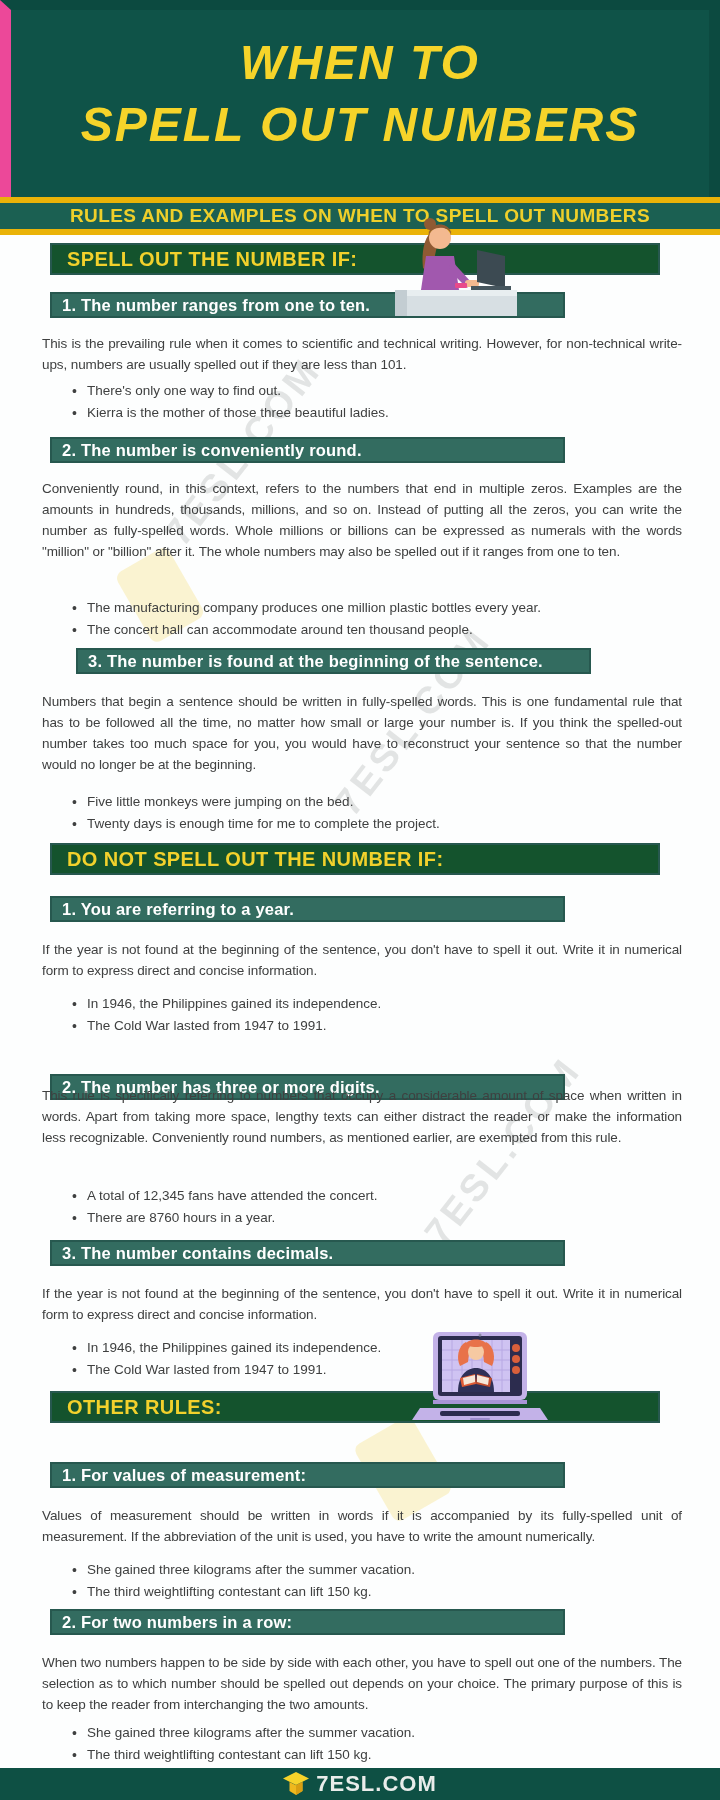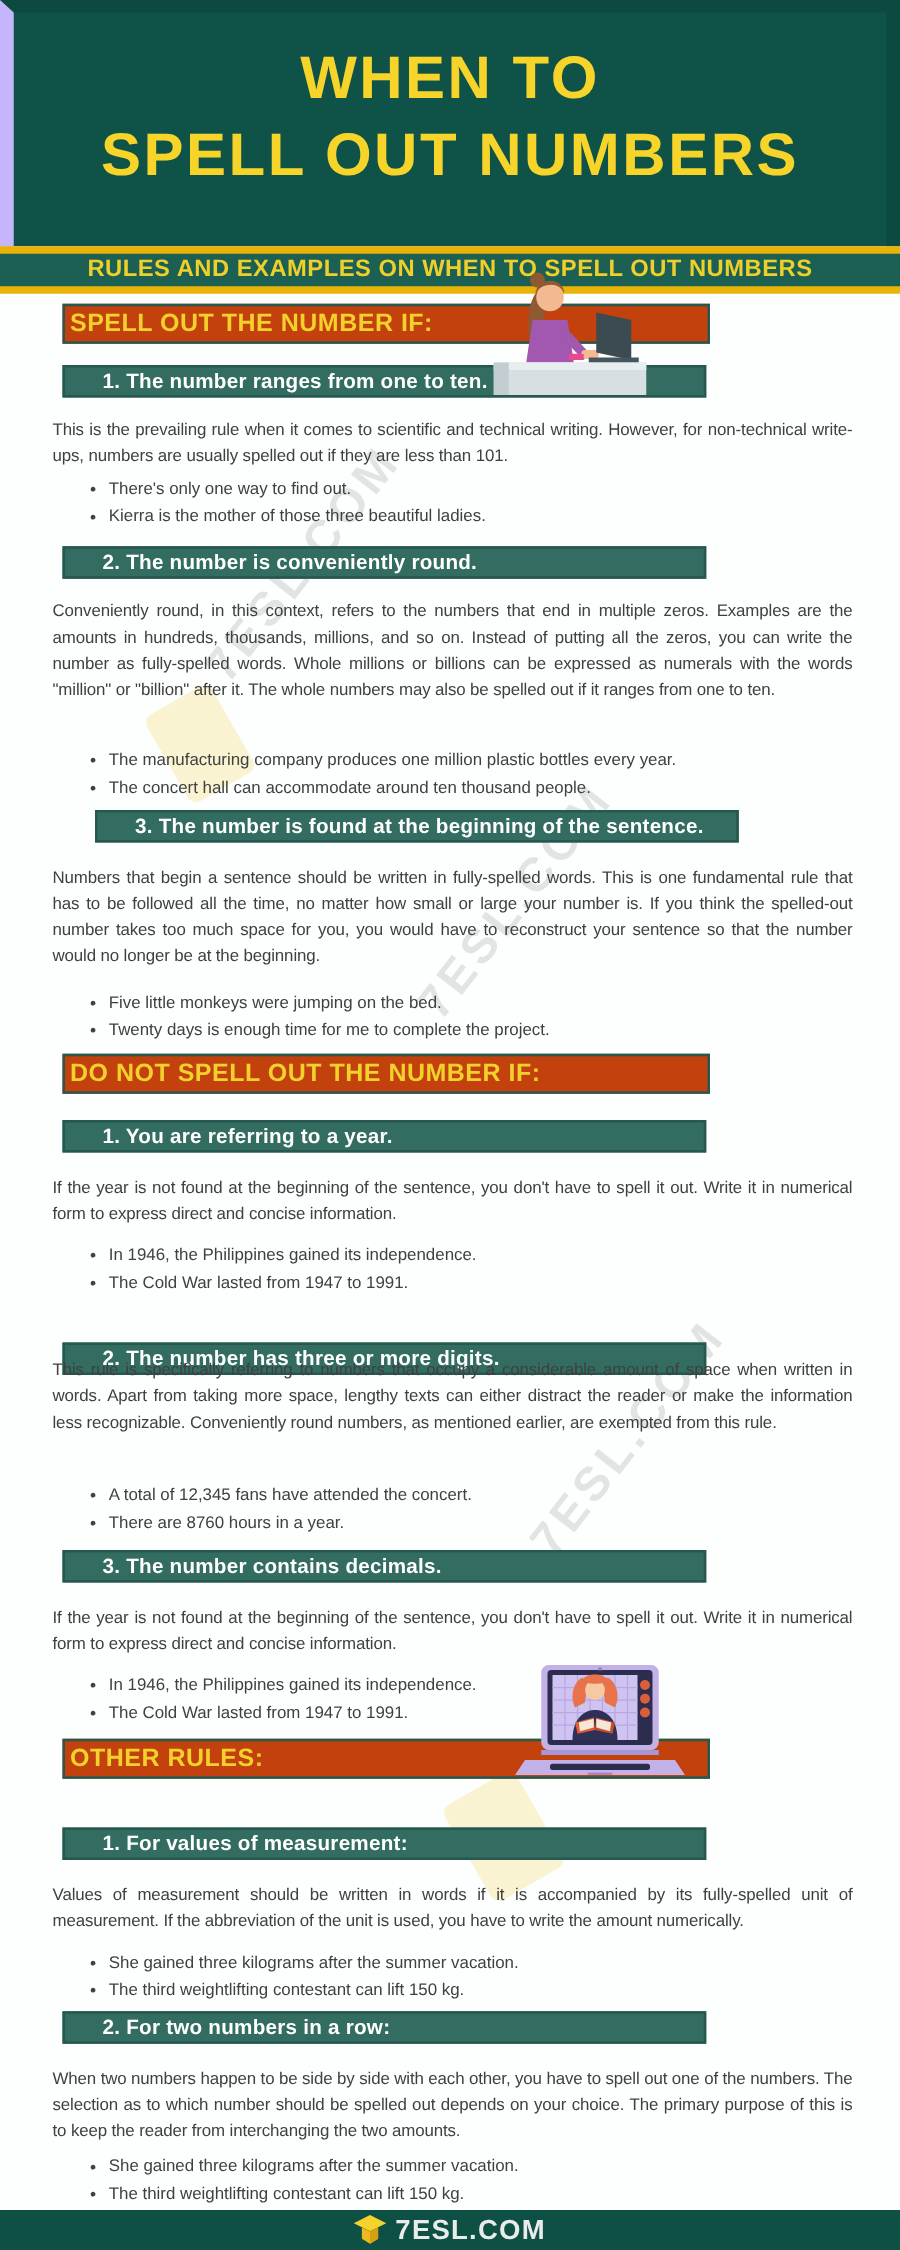--- a/index.html
+++ b/index.html
@@ -2,36 +2,36 @@
 <html><head>
 <meta charset="utf-8">
 <style>
   html,body{margin:0;padding:0;}
   body{width:720px;height:1800px;position:relative;background:#FDFEFE;
        font-family:"Liberation Sans",sans-serif;overflow:hidden;}
 
   
   .header{position:absolute;top:0;left:0;width:720px;height:197px;
           background:#0F5348;box-sizing:border-box;
-          border-top:10px solid #0C4A40;border-left:11px solid #c4b5fd;border-right:11px solid #0C4A40;}
+          border-top:10px solid #0C4A40;border-left:11px solid #ec4899;border-right:11px solid #0C4A40;font-style:italic;}
   .title{position:absolute;top:22px;left:0;width:100%;text-align:center;
          color:#F6D42A;font-weight:bold;font-size:48px;line-height:62px;letter-spacing:2px;}
 
   
   .strip{position:absolute;top:197px;left:0;width:720px;height:38px;background:#eab308;}
   .strip-inner{position:absolute;top:6px;left:0;width:720px;height:26px;background:#1B6052;
                text-align:center;color:#EFCF2A;font-weight:bold;font-size:19px;line-height:26px;letter-spacing:.4px;}
 
   
-  .section-bar{position:absolute;left:50px;width:518px;height:32px;background:#c2410c;
+  .section-bar{position:absolute;left:50px;width:610px;height:32px;background:#14532d;
                box-sizing:border-box;border:2px solid #27584F;color:#F2D12C;font-weight:bold;
-               font-size:20px;line-height:28px;padding-left:4px;letter-spacing:.4px;z-index:2;}
+               font-size:20px;line-height:28px;padding-left:15px;letter-spacing:.4px;z-index:2;}
   .rule-bar{position:absolute;left:50px;width:515px;height:26px;background:#336C60;
             box-sizing:border-box;border:2px solid #27584F;color:#FFFFFF;font-weight:bold;
-            font-size:16.5px;line-height:22px;padding-left:30px;letter-spacing:.2px;z-index:2;}
+            font-size:16.5px;line-height:22px;padding-left:10px;letter-spacing:.2px;z-index:2;}
   .para{position:absolute;left:42px;width:640px;color:#3F4040;font-size:13.5px;line-height:21px;
         text-align:justify;letter-spacing:-0.1px;z-index:3;}
   .bullets{position:absolute;left:72px;width:600px;margin:0;padding:0;list-style:none;z-index:3;}
   .bullets li{position:relative;padding-left:15px;color:#3F4040;font-size:13.5px;line-height:22px;}
   .bullets li:before{content:"•";position:absolute;left:0;top:0;font-size:14px;color:#3F4040;}
 
   
   .wm{position:absolute;color:#C9CCCB;font-weight:bold;font-size:38px;letter-spacing:4px;
       transform:rotate(-52deg);opacity:.5;z-index:1;}
   .wm-blob{position:absolute;background:#F6D75E;opacity:.28;transform:rotate(-30deg);

